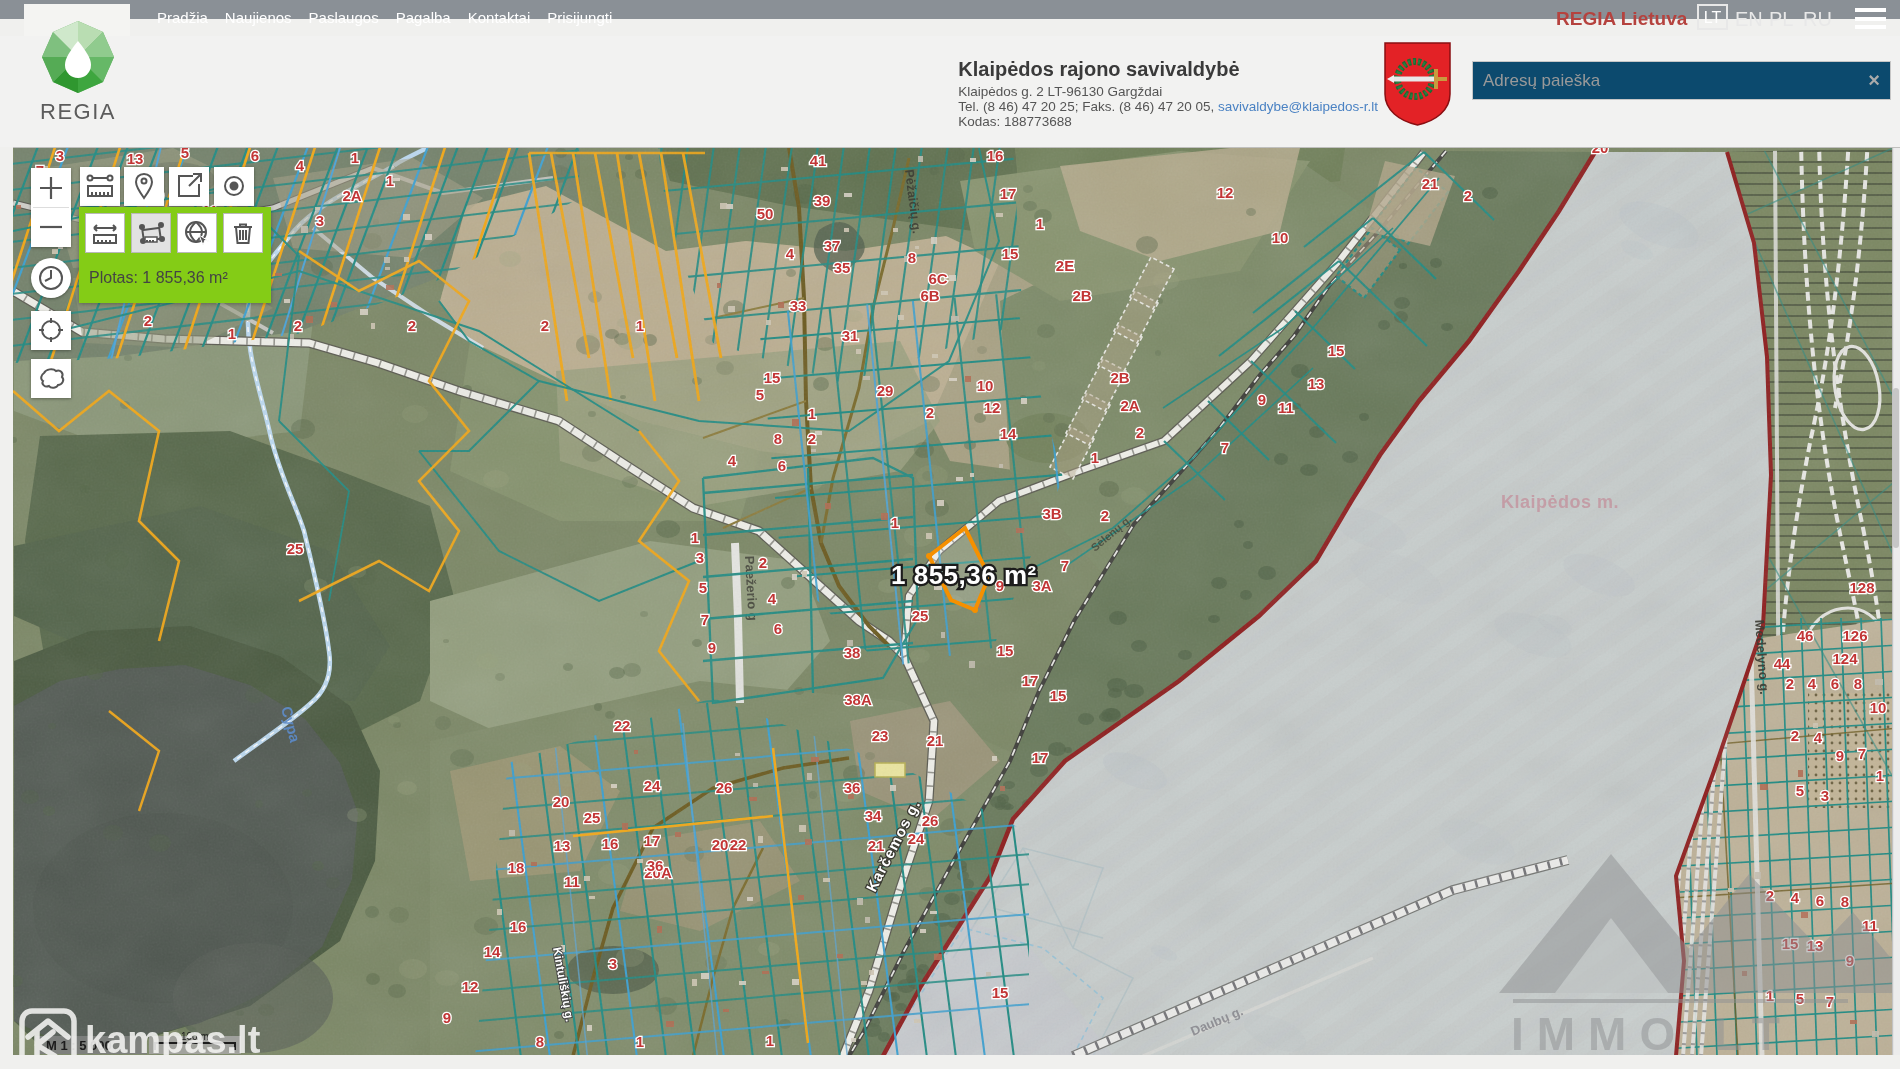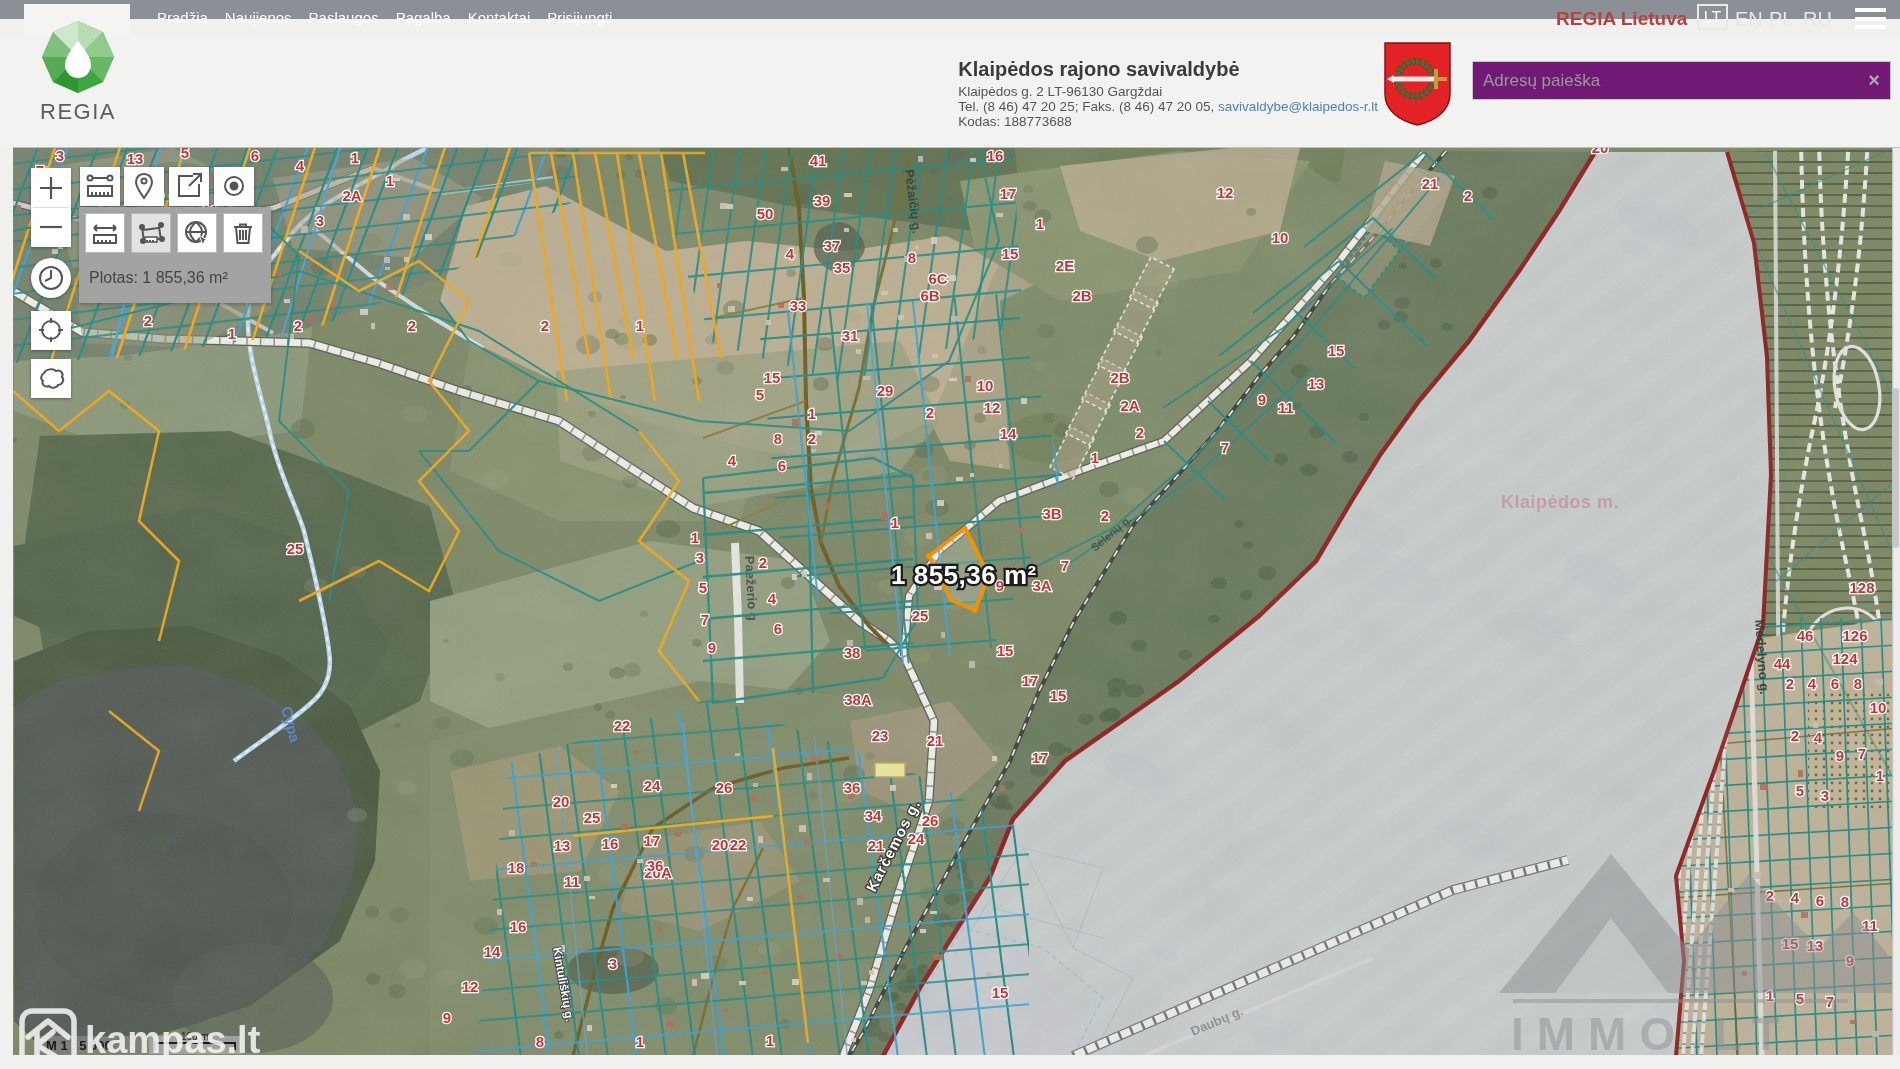--- a/index.html
+++ b/index.html
@@ -13,28 +13,28 @@
 #regialt { position:absolute; left:1556px; top:8px; color:#b5423e; font-size:19px; font-weight:bold;text-align:right; }
 #ltbox { position:absolute; left:1697px; top:4px; width:31px; height:26px; border:2px solid #e8e8e8; color:#fff;
   font-size:16px; text-align:center; line-height:23px; }
 .lng { position:absolute; top:8px; color:#e8e8e8; font-size:20px; }
 #burger { position:absolute; left:1855px; top:8px; width:31px; height:21px; }
 #burger div { height:4px; background:#fff; margin-bottom:4.5px; }
 #title { position:absolute; right:522px; top:58px; text-align:left; }
 #title .t1 { font-size:20px; font-weight:bold; color:#3a3a3a; margin-bottom:3px; }
 #title .t2 { font-size:13.5px; color:#555; line-height:15px; }
 #title a { color:#4a82c3; text-decoration:none; }
-#search { position:absolute; left:1472px; top:61px; width:419px; height:39px; background:#701a75; border:1px solid #c6c6c6; }
+#search { position:absolute; left:1472px; top:61px; width:419px; height:39px; background:#0c4a6e; border:1px solid #c6c6c6; }
 #search .ph { position:absolute; left:10px; top:9px; color:#999; font-size:17px; }
 #search .x { position:absolute; right:10px; top:7px; color:#aaa; font-size:20px; font-weight:bold; }
 #map { position:absolute; left:13px; top:147px; width:1887px; height:908px; border-top:1px solid #c0c0be; background:#7b8765; overflow:hidden; }
 #map svg { font-family:"Liberation Sans", sans-serif; }
 .btn { position:absolute; background:#fff; box-shadow:0 1px 3px rgba(0,0,0,0.35); }
 svg { display:block; }
-#panel { position:absolute; left:79px; top:207px; width:192px; height:96px; background:#a3a3a3; box-shadow:0 1px 4px rgba(0,0,0,0.3); }
+#panel { position:absolute; left:79px; top:207px; width:192px; height:96px; background:#84cc16; box-shadow:0 1px 4px rgba(0,0,0,0.3); }
 #panel .pb { position:absolute; top:6px; width:40px; height:40px; border:1px solid #b9b9b9; background:#fff; }
 #panel .txt { position:absolute; left:10px; top:62px; font-size:16px; color:#444; }
 </style></head>
 <body>
 <div id="topbar">
  <div class="menu"><span>Pradžia</span><span>Naujienos</span><span>Paslaugos</span><span>Pagalba</span><span>Kontaktai</span><span>Prisijungti</span></div>
  <div id="r3d">3D</div>
     <div id="regialt">REGIA Lietuva</div>
  <div id="ltbox">LT</div>
  <span class="lng" style="left:1735px">EN</span>

